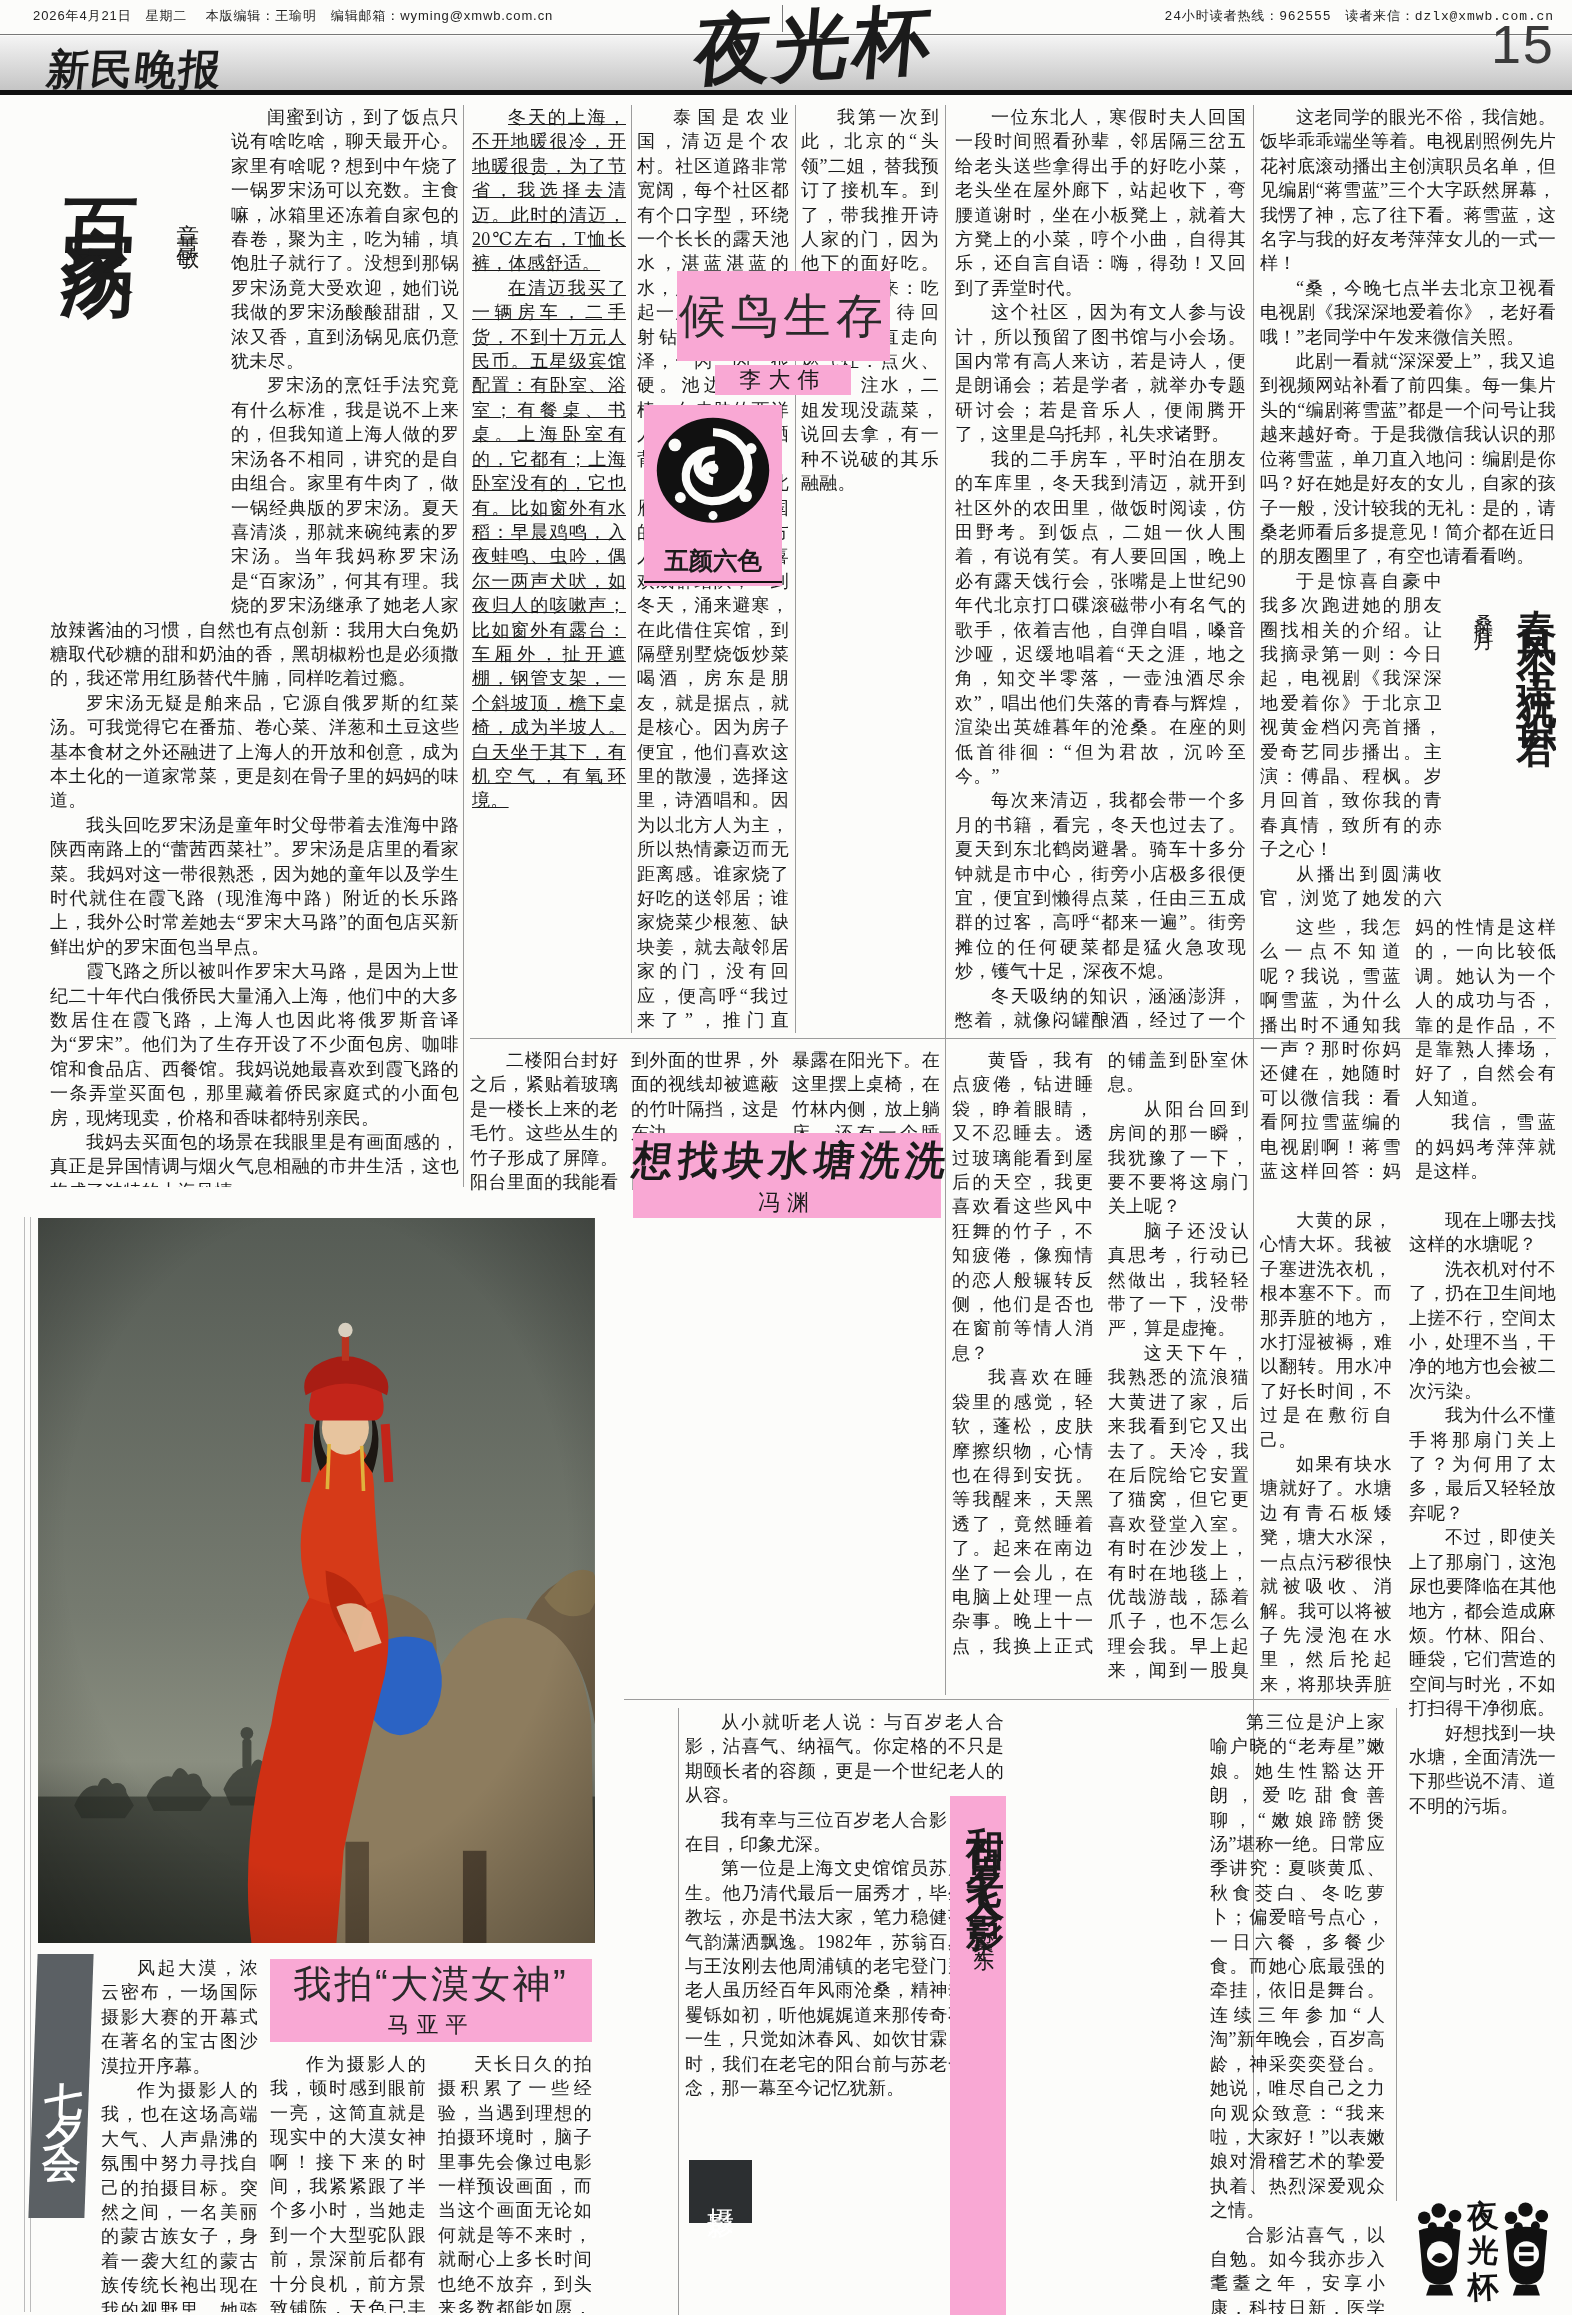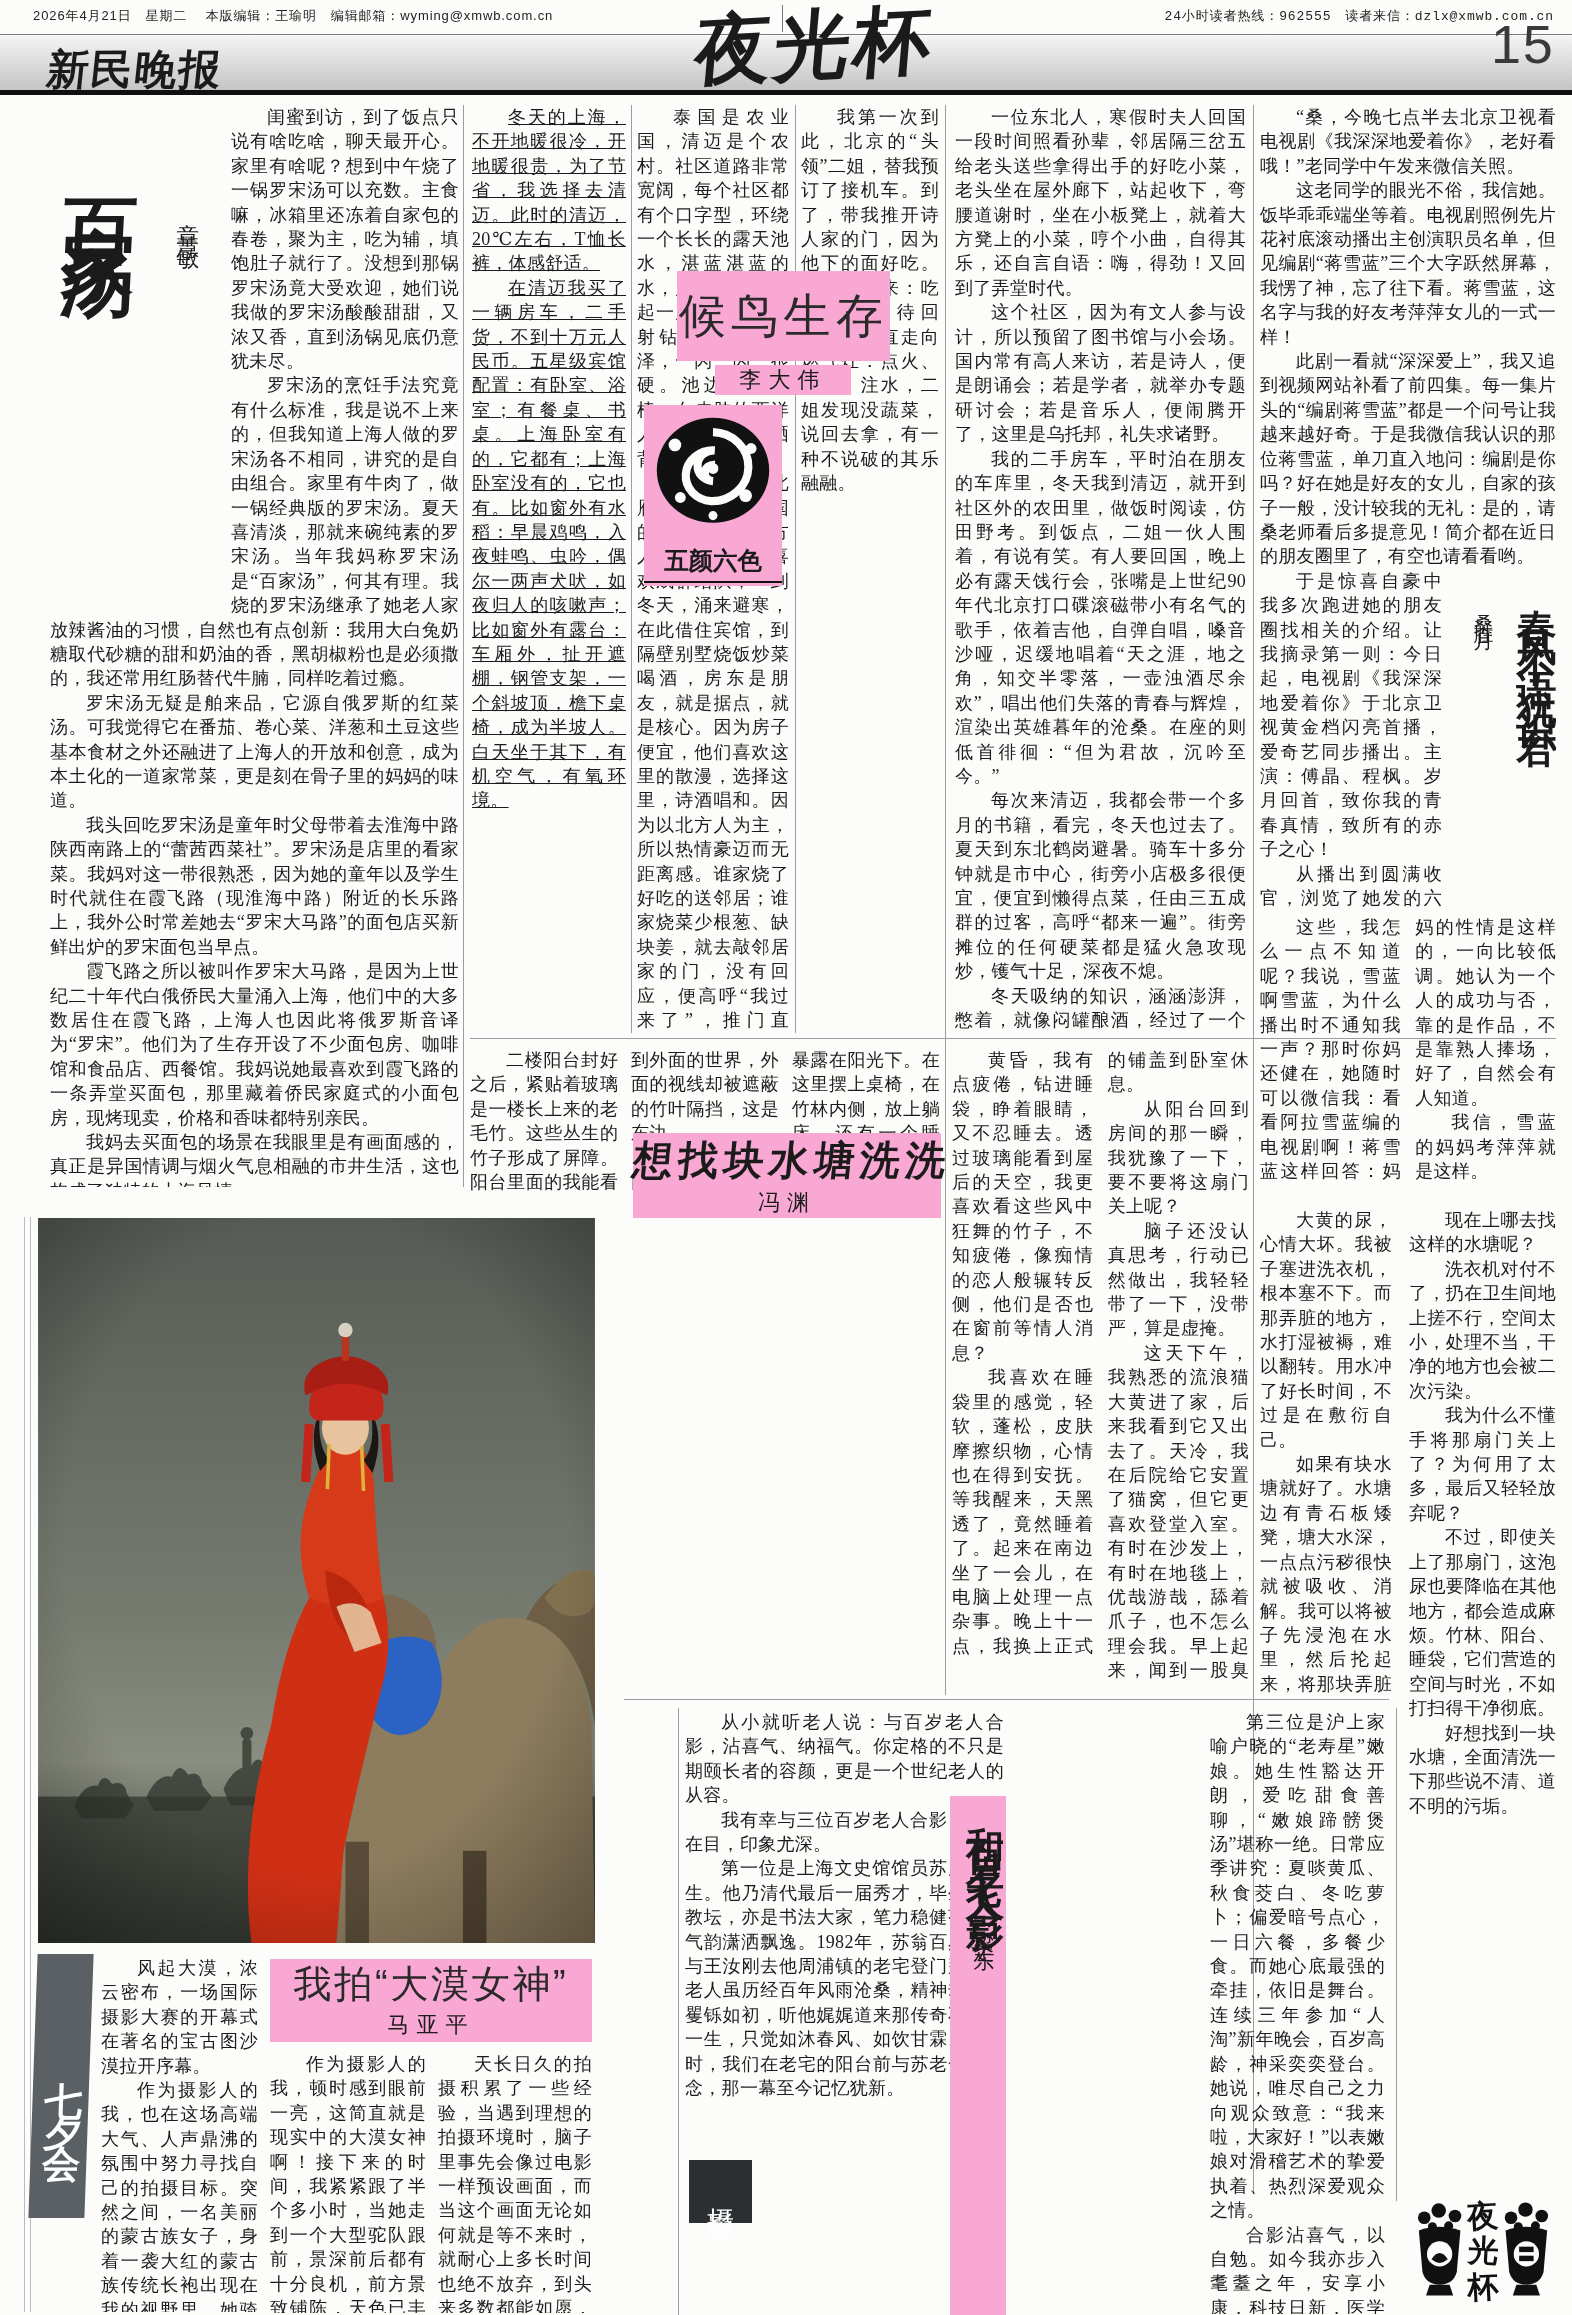--- a/index.html
+++ b/index.html
@@ -116,22 +116,22 @@
       <circle cx="34" cy="44" r="7" fill="#fcfcfa"></circle>
         <circle cx="118" cy="48" r="6" fill="#fcfcfa"></circle>
       <circle cx="40" cy="102" r="6" fill="#fcfcfa"></circle>
         <circle cx="112" cy="100" r="7" fill="#fcfcfa"></circle>
       <circle cx="76" cy="122" r="5" fill="#fcfcfa"></circle>
     </svg>
     <div class="seal-label">五颜六色</div>
   </div>
 
   <div class="abs body" style="left:1260px;top:105px;width:296px;height:807px;">
+    <p>这老同学的眼光不俗，我信她。饭毕乖乖端坐等着。电视剧照例先片花衬底滚动播出主创演职员名单，但见编剧“蒋雪蓝”三个大字跃然屏幕，我愣了神，忘了往下看。蒋雪蓝，这名字与我的好友考萍萍女儿的一式一样！</p>
     <p>“桑，今晚七点半去北京卫视看电视剧《我深深地爱着你》，老好看哦！”老同学中午发来微信关照。</p>
-    <p>这老同学的眼光不俗，我信她。饭毕乖乖端坐等着。电视剧照例先片花衬底滚动播出主创演职员名单，但见编剧“蒋雪蓝”三个大字跃然屏幕，我愣了神，忘了往下看。蒋雪蓝，这名字与我的好友考萍萍女儿的一式一样！</p>
     <p>此剧一看就“深深爱上”，我又追到视频网站补看了前四集。每一集片头的“编剧蒋雪蓝”都是一个问号让我越来越好奇。于是我微信我认识的那位蒋雪蓝，单刀直入地问：编剧是你吗？好在她是好友的女儿，自家的孩子一般，没计较我的无礼：是的，请桑老师看后多提意见！简介都在近日的朋友圈里了，有空也请看看哟。</p>
     <div class="cf-float">
       <div class="cf-ti">春风不语犹识君</div>
       <div class="cf-by">桑胜月</div>
     </div>
     <p>于是惊喜自豪中我多次跑进她的朋友圈找相关的介绍。让我摘录第一则：今日起，电视剧《我深深地爱着你》于北京卫视黄金档闪亮首播，爱奇艺同步播出。主演：傅晶、程枫。岁月回首，致你我的青春真情，致所有的赤子之心！</p>
     <p>从播出到圆满收官，浏览了她发的六段文字，只提了男女主角，不见一次提及自己的编剧之名！在别人看来，既是剧集的编剧，写上编剧之名，理所当然，当之无愧，不显山不露水，再自然不过。但她让聚光灯照亮演员，自己只居于一隅！我再问了豆包，才发现自己对她的无知：《养母的花样年华》《我哥我嫂》等至今，已编剧五六部，央视八套和不少地方台都曾热播过。原来人家早就是颇有知名度的影视剧编剧了！</p>
   </div>
   <div class="abs body cols2" style="left:1260px;top:915px;width:296px;height:279px;">
     <p>这些，我怎么一点不知道呢？我说，雪蓝啊雪蓝，为什么播出时不通知我一声？那时你妈还健在，她随时可以微信我：看看阿拉雪蓝编的电视剧啊！蒋雪蓝这样回答：妈妈的性情是这样的，一向比较低调。她认为一个人的成功与否，靠的是作品，不是靠熟人捧场，好了，自然会有人知道。</p>

